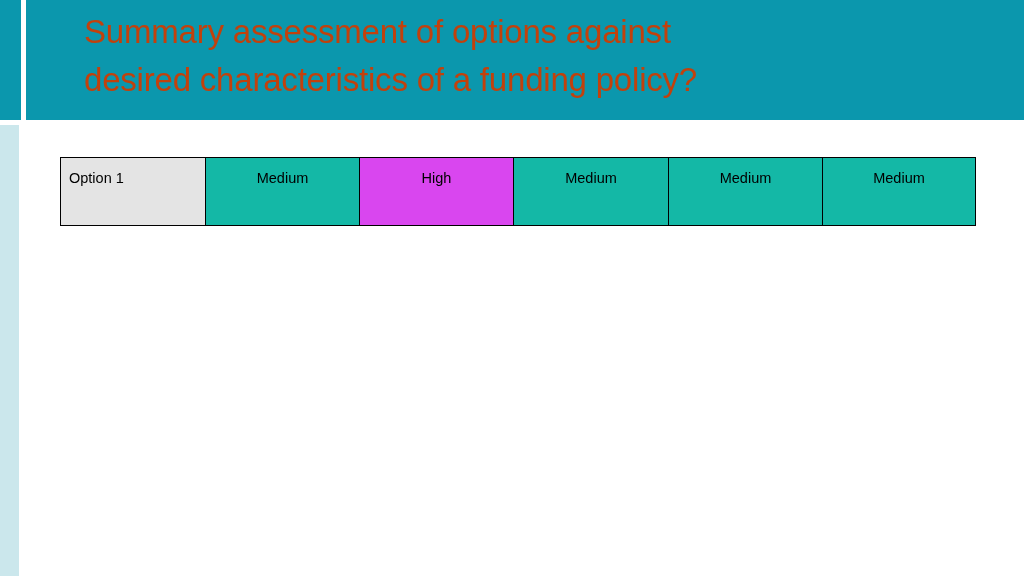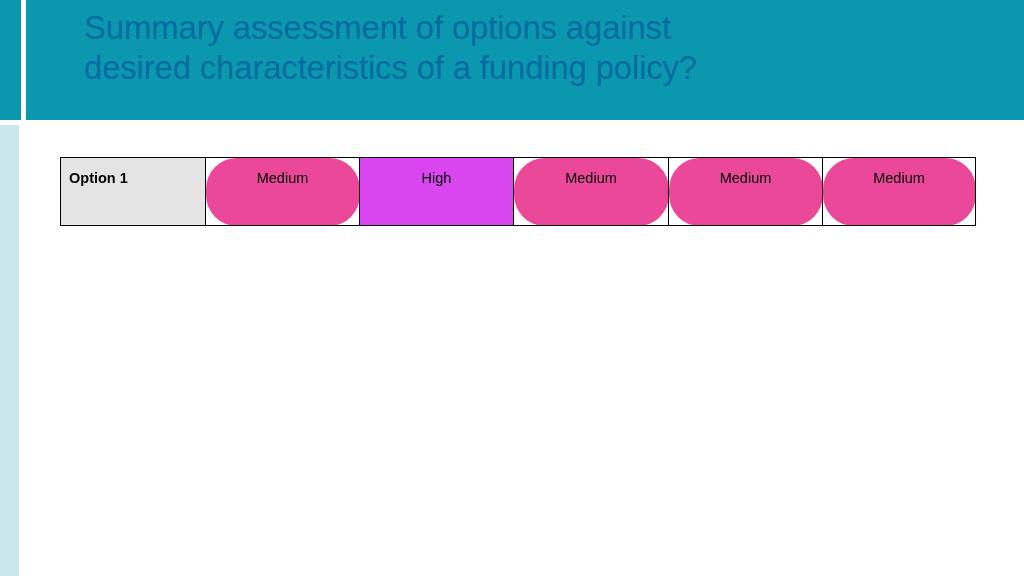--- a/index.html
+++ b/index.html
@@ -30,23 +30,23 @@
     top: 0;
     width: 998px;
     height: 120px;
     background: #0b97ad;
   }
   .title-text {
     position: absolute;
     left: 84px;
     top: 8px;
     width: 900px;
-    color: #0369a1;
+    color: #c2410c;
     font-size: 33px;
-    line-height: 40px;
+    line-height: 48px;
     font-weight: 400;
     letter-spacing: -0.2px;
     white-space: pre-line;
   }
 
   
   .left-strip {
     position: absolute;
     left: 0;
     top: 125px;
@@ -86,34 +86,34 @@
     padding: 10px 0 0 8px;
     font-size: 14.5px;
     font-weight: bold;
     color: #000000;
     line-height: 19px;
   }
   .row-label {
     display: block;
     padding: 12px 0 0 8px;
     font-size: 14.5px;
-    font-weight: bold;
+    font-weight: normal;
     color: #000000;
   }
   .cell-value {
     display: block;
     padding: 12px 0 0 0;
     text-align: center;
     font-size: 14.5px;
     font-weight: 400;
     color: #000000;
   }
   .cell-corner { background: #e4e4e4; }
   .cell-rowhead { background: #e4e4e4; }
-  .cell-medium { background: #ec4899; border-radius: 31px; }
+  .cell-medium { background: #14b8a6; }
   .cell-high { background: #d946ef; }
 </style>
 </head>
 <body>
 
 <div class="title-banner-left"></div>
 <div class="title-banner-main"></div>
 <div class="title-text">Summary assessment of options against
 desired characteristics of a funding policy?</div>
 

